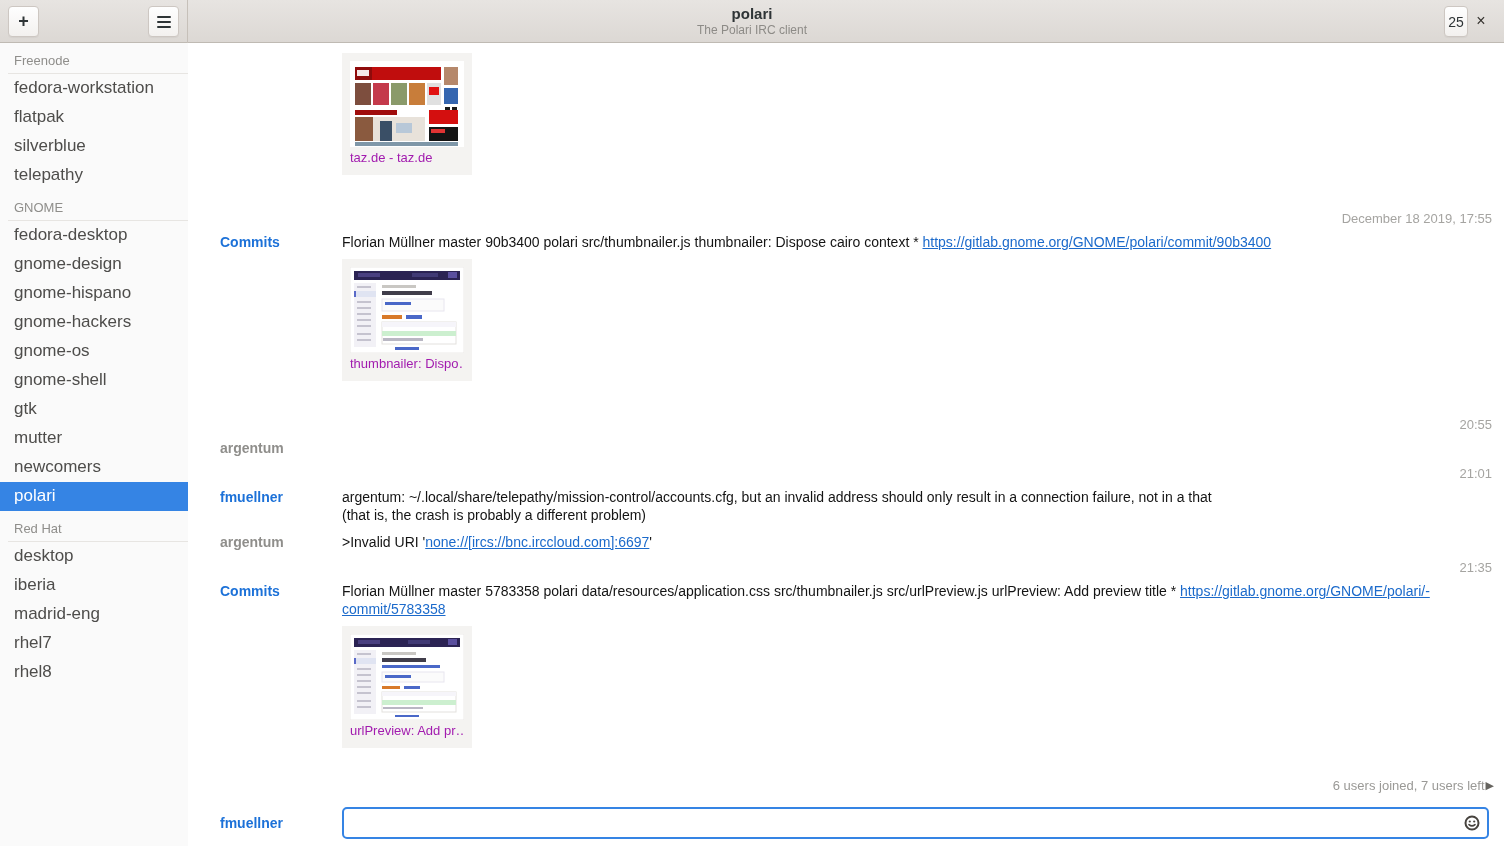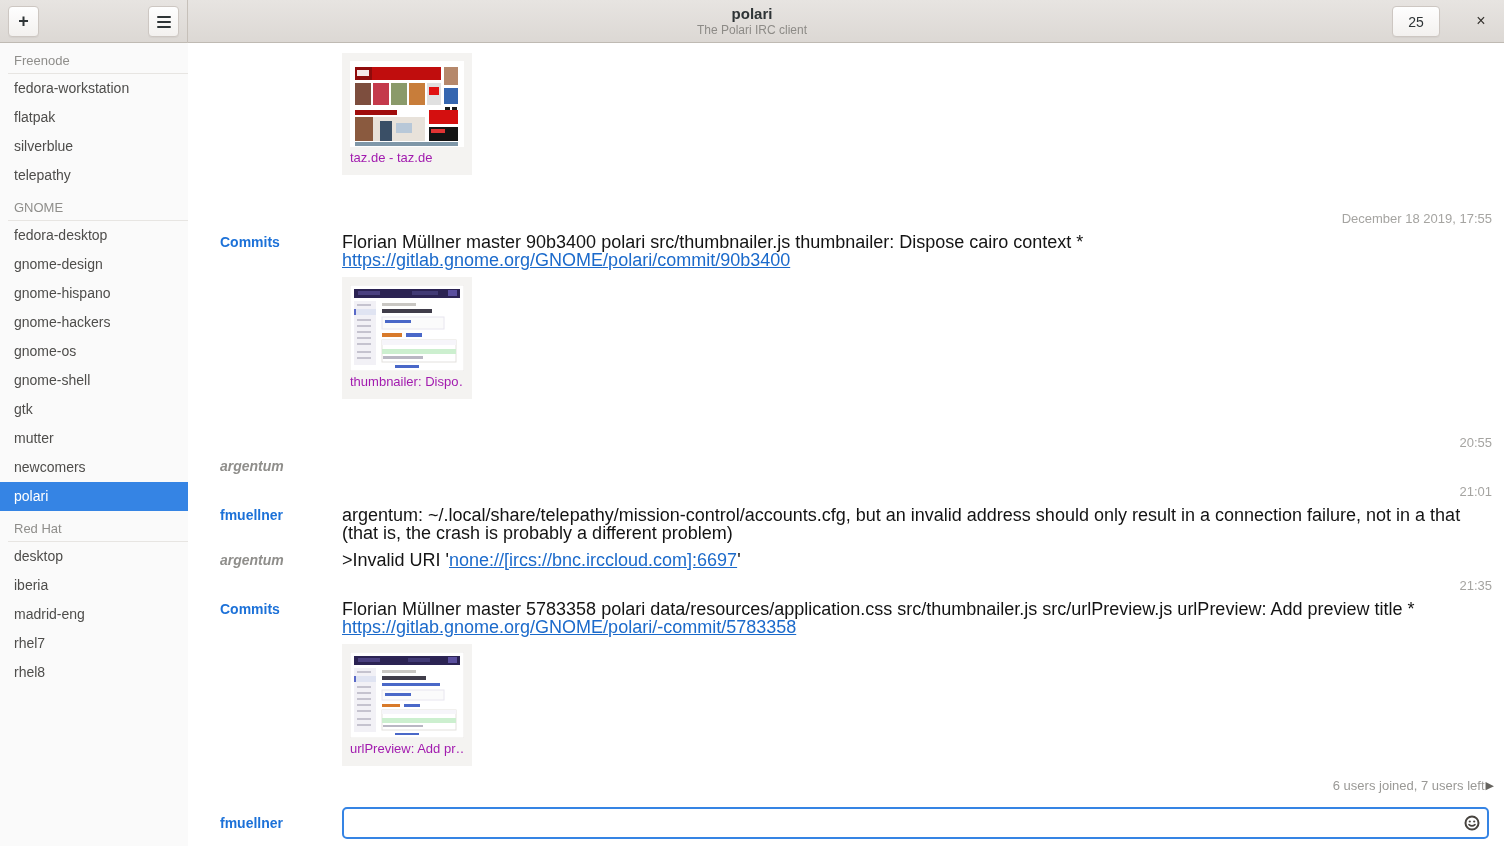--- a/index.html
+++ b/index.html
@@ -21,21 +21,21 @@
   .hdr-btn {
     position:absolute; top:6px; height:31px;
     background:linear-gradient(#fefefe,#f3f1ef);
     border:1px solid #cdc7c2; border-radius:4px;
     display:flex; align-items:center; justify-content:center;
     color:#2e3436; cursor:default;
     box-shadow:0 1px 1px rgba(0,0,0,0.04);
   }
   .add-btn { left:8px; width:31px; font-size:18px; font-weight:bold; }
   .menu-btn { left:148px; width:31px; }
-  .users-btn { right:64px; width:48px; font-size:14px; }
+  .users-btn { right:36px; width:24px; font-size:14px; }
   .close-btn {
     position:absolute; right:10px; top:8px; width:26px; height:26px;
     display:flex; align-items:center; justify-content:center;
     font-size:16px; color:#35322e;
   }
   .titlebox { position:absolute; left:0; right:0; top:5px; text-align:center; pointer-events:none; }
   .title { font-size:15px; font-weight:bold; color:#2e3436; line-height:18px; }
   .subtitle { font-size:12px; color:#8d8b87; line-height:15px; }
   .menu-icon-bars { display:flex; flex-direction:column; gap:3px; }
   .menu-icon-bars span { display:block; width:14px; height:2px; background:#2e3436; border-radius:1px; }
@@ -49,38 +49,38 @@
   .group-hdr {
     display:flex; align-items:center; justify-content:space-between;
     margin:6px 8px 0 8px; padding:4px 4px 5px 6px;
     border-bottom:1px solid #e7e5e2;
     color:#8f8e8b; font-size:13px;
   }
   .group-hdr .expander-icon { color:#5d5b57; font-size:11px; }
   .conn-icon { color:#5d5b57; font-size:13px; position:relative; line-height:10px; }
   .conn-icon .conn-x { position:absolute; right:-5px; bottom:-3px; font-size:9px; font-weight:bold; color:#3a3835; }
   .channel {
-    padding:5px 10px 6px 14px; font-size:14px; color:#4e4d4b;
+    padding:5px 10px 6px 14px; font-size:17px; color:#4e4d4b;
     height:29px; line-height:18px; cursor:default;
   }
   .channel.selected { background:#3584e4; color:#ffffff; }
 
   
   .main {
     position:absolute; top:43px; left:188px; right:0; bottom:0;
     background:#fff; display:flex; flex-direction:column; overflow:hidden;
   }
   .msg-row { display:flex; }
   .nick {
     width:154px; padding-left:32px; flex-shrink:0;
     font-size:14px; font-weight:bold; line-height:18px;
   }
   .nick.blue { color:#1c71d8; }
-  .nick.gray { color:#8f8e8b;font-style:italic; }
-  .body { flex:1; padding-right:9px; font-size:18px; line-height:18px; color:#141414; overflow-wrap:anywhere; }
+  .nick.gray { color:#8f8e8b; }
+  .body { flex:1; padding-right:9px; font-size:14px; line-height:18px; color:#141414; overflow-wrap:anywhere; }
   .ts { text-align:right; padding-right:12px; font-size:13px; color:#a5a4a1; line-height:16px; }
   a.msg-link { color:#1b6acb; text-decoration:underline; cursor:pointer; }
 
   .thumb-card { margin-left:154px; width:130px; background:#f4f3f1; }
   .thumb-card .imgbox { margin:8px 8px 3px 8px; width:114px; height:86px; background:#fff; }
   .thumb-card .caption {
     margin:0 8px 9px 8px; font-size:13px; color:#a21caf;
     white-space:nowrap; overflow:hidden; line-height:16px;
   }
   .mt-card1 { margin-top:10px; }

